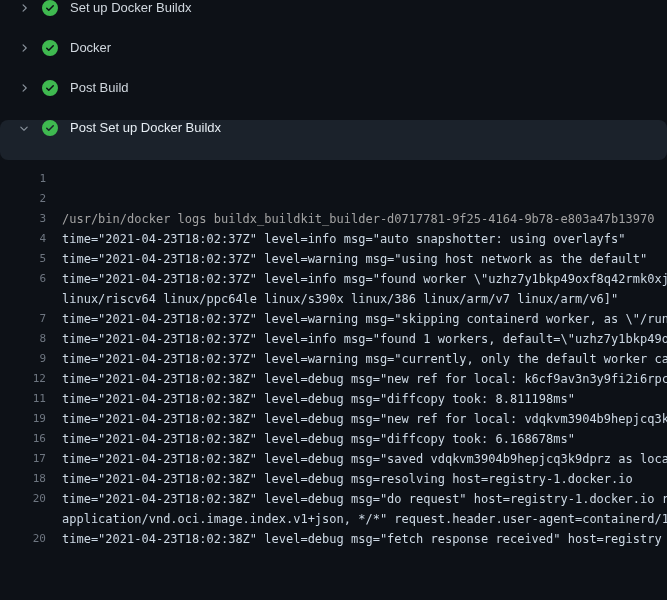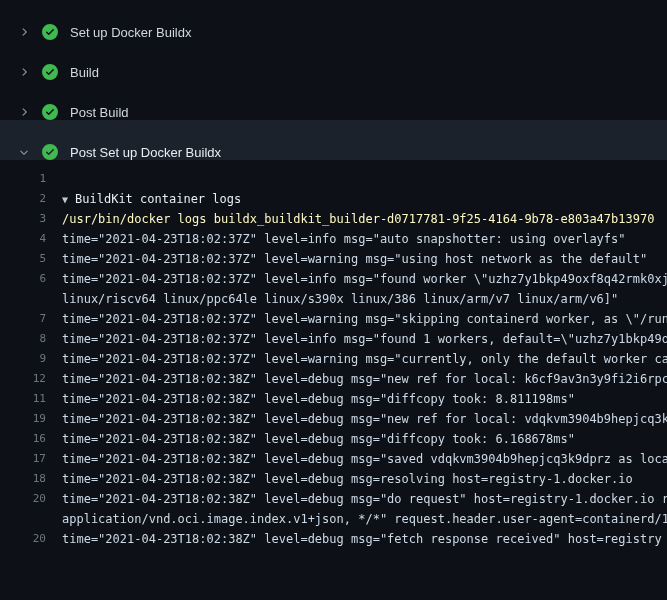--- a/index.html
+++ b/index.html
@@ -6,28 +6,29 @@
   html, body {
     width: 667px; height: 600px; overflow: hidden;
     background: #0d1117;
   }
   .viewer {
     width: 667px; height: 600px; overflow: hidden;
     font-family: "Liberation Sans", sans-serif;
   }
   
   .section-row {
-    display: flex; align-items: flex-end;
+    display: flex; align-items: flex-start;
     height: 40px; padding: 0 16px;
     cursor: pointer;
     color: #d0d7de; font-size: 13px;
   }
   .section-row.expanded {
     background: #1b222b;
     color: #e6edf3;
+    border-radius: 8px;
   }
   .chev {
     width: 16px; height: 16px; flex: none;
     display: flex; align-items: center; justify-content: center;
     margin-right: 10px; color: #8b949e;
   }
   .chev svg { display: block; }
   .chev.down svg { transform: rotate(90deg); }
   .check {
     width: 16px; height: 16px; flex: none;
@@ -44,21 +45,21 @@
   .log-line {
     display: flex; height: 20px; line-height: 20px;
     white-space: pre; overflow: hidden;
   }
   .ln {
     width: 46px; flex: none; text-align: right;
     color: #6e7681; font-size: 11px; line-height: 20px;
     cursor: pointer; user-select: none;
   }
   .lt { padding-left: 16px; color: #cdd9e5; flex: none; }
-  .log-line.command .lt { color: #fef9c3; }
+  .log-line.command .lt { color: #a3a3a3; }
   .log-line.group .lt { color: #e6edf3; cursor: pointer; }
   .group-icon { color: #bfc9d4; font-size: 10px; margin-right: 7px; }
 </style>
 </head>
 <body>
 
 <div class="viewer">
   <div id="sections">
       <div class="section-row">
         <span class="chev">
@@ -77,21 +78,21 @@
         <span class="chev">
           <svg width="12" height="12" viewBox="0 0 16 16" fill="currentColor" aria-hidden="true">
             <path d="M6.22 3.22a.75.75 0 0 1 1.06 0l4.25 4.25a.75.75 0 0 1 0 1.06l-4.25 4.25a.75.75 0 1 1-1.06-1.06L9.94 8 6.22 4.28a.75.75 0 0 1 0-1.06Z"></path>
           </svg>
         </span>
         <span class="check">
           <svg width="16" height="16" viewBox="0 0 16 16" fill="#3fb950" aria-hidden="true">
             <path d="M8 16A8 8 0 1 1 8 0a8 8 0 0 1 0 16Zm3.78-9.72a.75.75 0 0 0-1.06-1.06L6.75 9.19 5.28 7.72a.75.75 0 0 0-1.06 1.06l2 2a.75.75 0 0 0 1.06 0l4.5-4.5Z"></path>
           </svg>
         </span>
-        <span class="sec-label">Build</span>
+        <span class="sec-label">Docker</span>
       </div>
       <div class="section-row">
         <span class="chev">
           <svg width="12" height="12" viewBox="0 0 16 16" fill="currentColor" aria-hidden="true">
             <path d="M6.22 3.22a.75.75 0 0 1 1.06 0l4.25 4.25a.75.75 0 0 1 0 1.06l-4.25 4.25a.75.75 0 1 1-1.06-1.06L9.94 8 6.22 4.28a.75.75 0 0 1 0-1.06Z"></path>
           </svg>
         </span>
         <span class="check">
           <svg width="16" height="16" viewBox="0 0 16 16" fill="#3fb950" aria-hidden="true">
             <path d="M8 16A8 8 0 1 1 8 0a8 8 0 0 1 0 16Zm3.78-9.72a.75.75 0 0 0-1.06-1.06L6.75 9.19 5.28 7.72a.75.75 0 0 0-1.06 1.06l2 2a.75.75 0 0 0 1.06 0l4.5-4.5Z"></path>
@@ -108,21 +109,21 @@
         <span class="check">
           <svg width="16" height="16" viewBox="0 0 16 16" fill="#3fb950" aria-hidden="true">
             <path d="M8 16A8 8 0 1 1 8 0a8 8 0 0 1 0 16Zm3.78-9.72a.75.75 0 0 0-1.06-1.06L6.75 9.19 5.28 7.72a.75.75 0 0 0-1.06 1.06l2 2a.75.75 0 0 0 1.06 0l4.5-4.5Z"></path>
           </svg>
         </span>
         <span class="sec-label">Post Set up Docker Buildx</span>
       </div>
     </div>
   <div id="log" class="log">
       <div class="log-line normal"><span class="ln">1</span></div>
-      <div class="log-line group"><span class="ln">2</span><span class="lt"><span class="group-icon">▼</span><span>BuildKit container logs</span></span></div>
+      <div class="log-line group"><span class="ln">2</span></div>
       <div class="log-line command"><span class="ln">3</span><span class="lt">/usr/bin/docker logs buildx_buildkit_builder-d0717781-9f25-4164-9b78-e803a47b13970</span></div>
       <div class="log-line normal"><span class="ln">4</span><span class="lt">time="2021-04-23T18:02:37Z" level=info msg="auto snapshotter: using overlayfs"</span></div>
       <div class="log-line normal"><span class="ln">5</span><span class="lt">time="2021-04-23T18:02:37Z" level=warning msg="using host network as the default"</span></div>
       <div class="log-line normal"><span class="ln">6</span><span class="lt">time="2021-04-23T18:02:37Z" level=info msg="found worker \"uzhz7y1bkp49oxf8q42rmk0xj</span></div>
       <div class="log-line wrap"><span class="ln"></span><span class="lt">linux/riscv64 linux/ppc64le linux/s390x linux/386 linux/arm/v7 linux/arm/v6]"</span></div>
       <div class="log-line normal"><span class="ln">7</span><span class="lt">time="2021-04-23T18:02:37Z" level=warning msg="skipping containerd worker, as \"/run</span></div>
       <div class="log-line normal"><span class="ln">8</span><span class="lt">time="2021-04-23T18:02:37Z" level=info msg="found 1 workers, default=\"uzhz7y1bkp49o</span></div>
       <div class="log-line normal"><span class="ln">9</span><span class="lt">time="2021-04-23T18:02:37Z" level=warning msg="currently, only the default worker ca</span></div>
       <div class="log-line normal"><span class="ln">12</span><span class="lt">time="2021-04-23T18:02:38Z" level=debug msg="new ref for local: k6cf9av3n3y9fi2i6rpc</span></div>
       <div class="log-line normal"><span class="ln">11</span><span class="lt">time="2021-04-23T18:02:38Z" level=debug msg="diffcopy took: 8.811198ms"</span></div>

